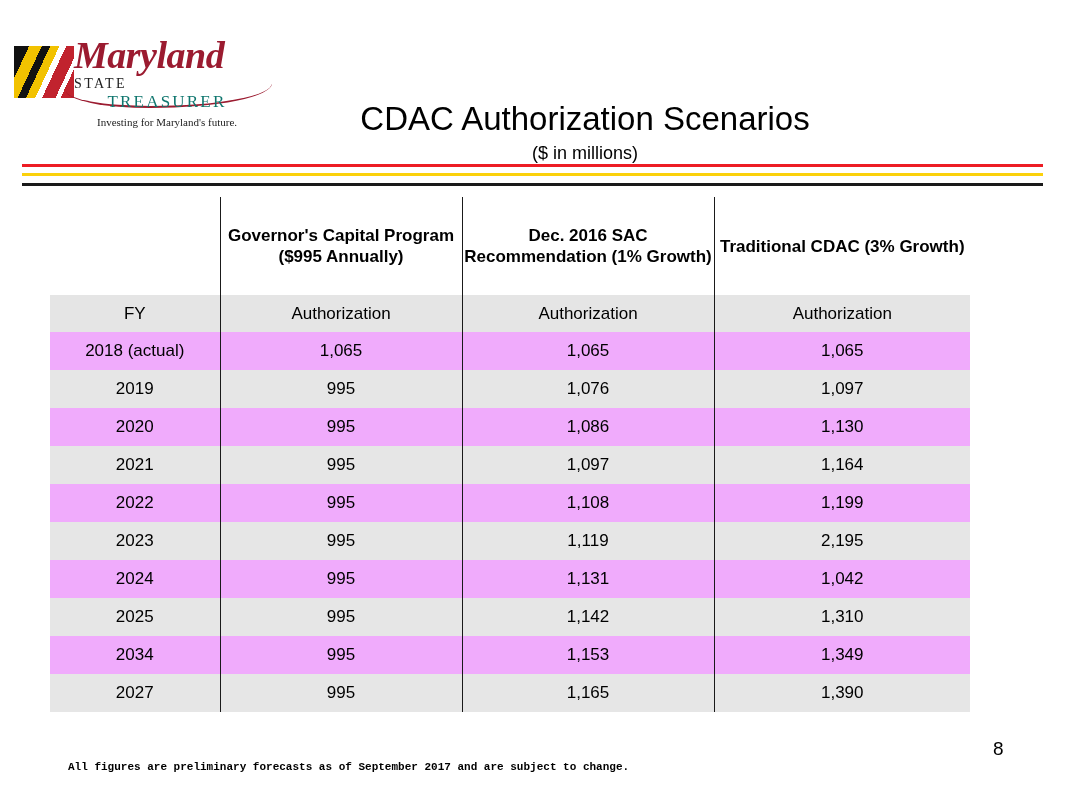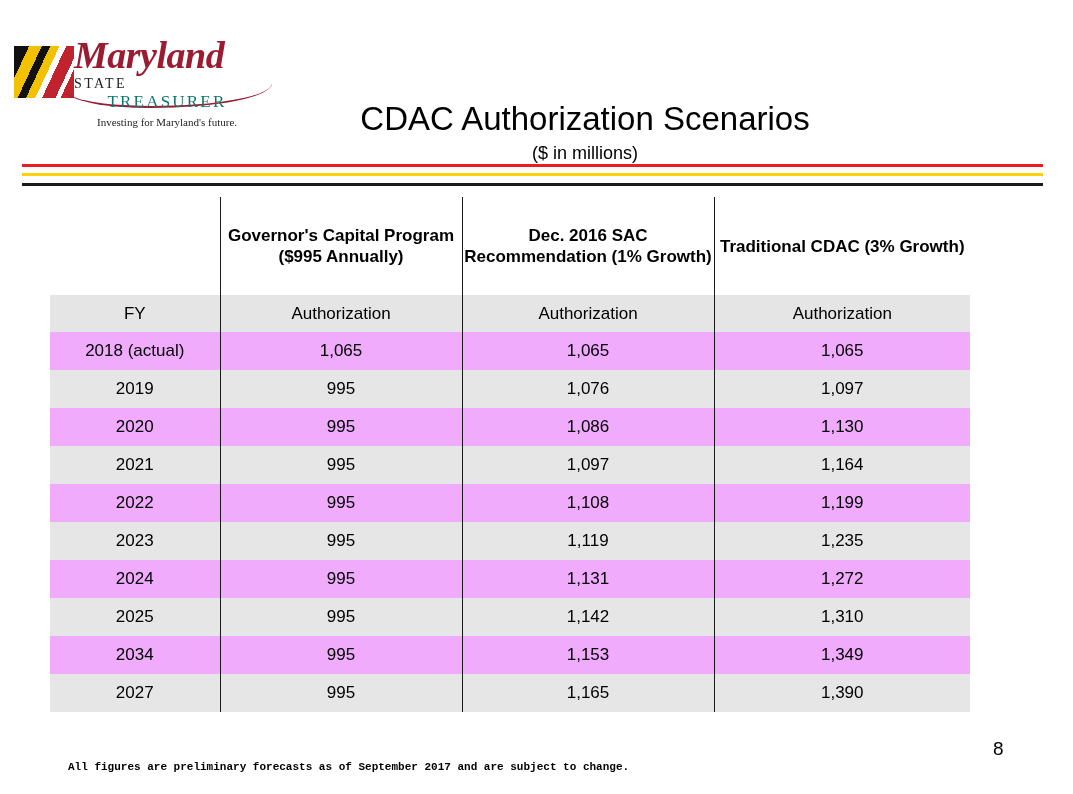--- a/index.html
+++ b/index.html
@@ -298,27 +298,27 @@
       <tr class="data-row plain">
         <td>2022</td>
         <td class="vline">995</td>
         <td class="vline">1,108</td>
         <td class="vline">1,199</td>
       </tr>
       <tr class="data-row band">
         <td>2023</td>
         <td class="vline">995</td>
         <td class="vline">1,119</td>
-        <td class="vline">1,235</td>
+        <td class="vline">2,195</td>
       </tr>
       <tr class="data-row plain">
         <td>2024</td>
         <td class="vline">995</td>
         <td class="vline">1,131</td>
-        <td class="vline">1,272</td>
+        <td class="vline">1,042</td>
       </tr>
       <tr class="data-row band">
         <td>2025</td>
         <td class="vline">995</td>
         <td class="vline">1,142</td>
         <td class="vline">1,310</td>
       </tr>
       <tr class="data-row plain">
         <td>2034</td>
         <td class="vline">995</td>

